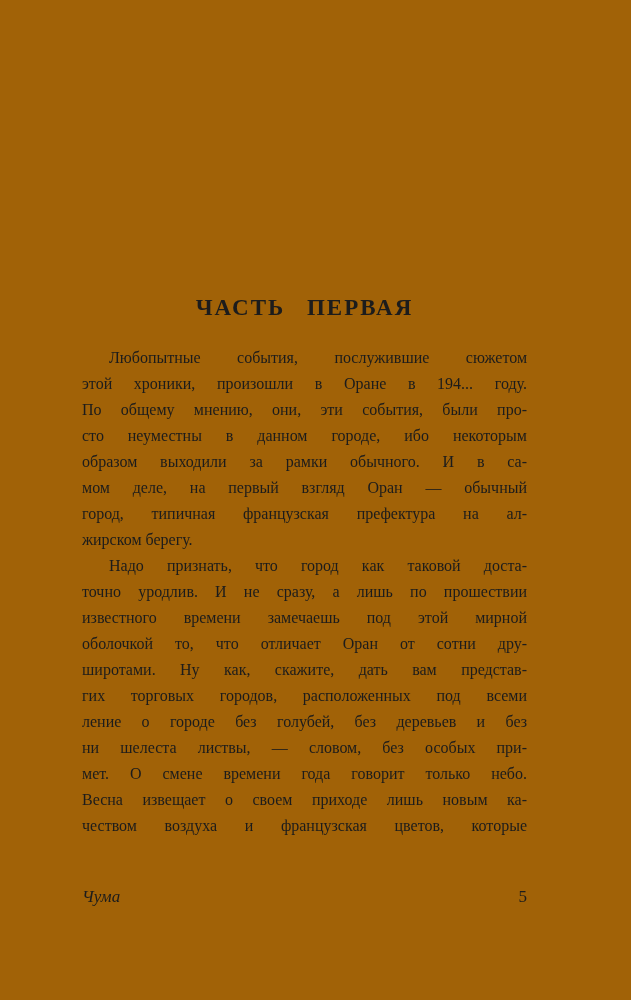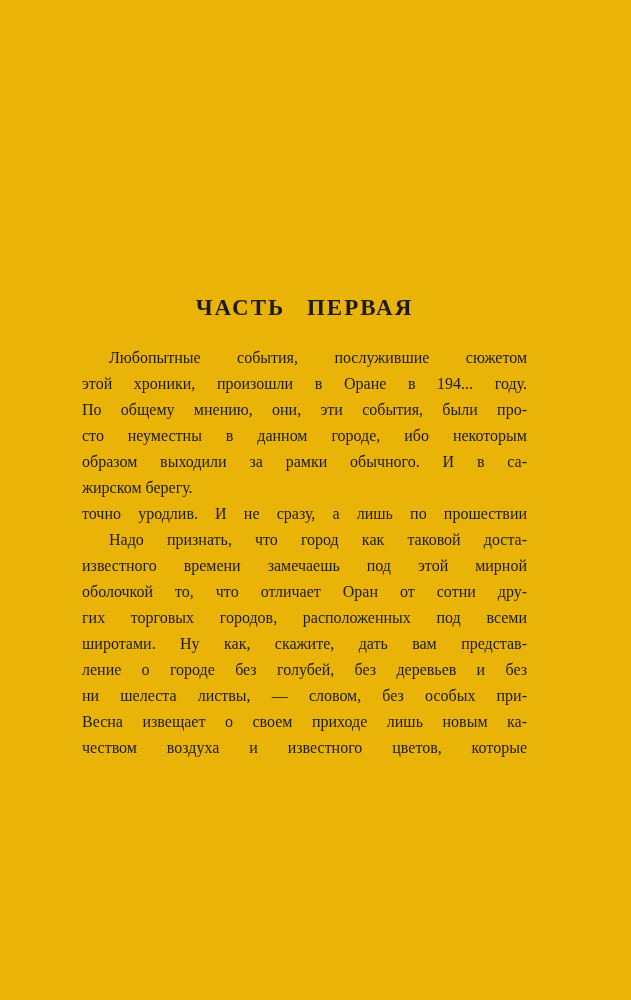--- a/index.html
+++ b/index.html
@@ -4,21 +4,21 @@
 <style>
   html, body {
     margin: 0;
     padding: 0;
     background: #ffffff;
   }
   .book-page {
     position: relative;
     width: 631px;
     height: 1000px;
-    background: #eab308;
+    background: #a16207;
     font-family: "Liberation Serif", "DejaVu Serif", serif;
     color: #1c1c1c;
     overflow: hidden;
   }
   .chapter-title {
     position: absolute;
     top: 294px;
     left: 82px;
     width: 445px;
     text-align: center;
@@ -76,32 +76,39 @@
   <div class="chapter-title">ЧАСТЬ ПЕРВАЯ</div>
 
   <div class="body-text">
 
     <div class="para">
       <div class="line indent">Любопытные события, послужившие сюжетом</div>
       <div class="line">этой хроники, произошли в Оране в 194... году.</div>
       <div class="line">По общему мнению, они, эти события, были про-</div>
       <div class="line">сто неуместны в данном городе, ибо некоторым</div>
       <div class="line">образом выходили за рамки обычного. И в са-</div>
+      <div class="line">мом деле, на первый взгляд Оран — обычный</div>
+      <div class="line">город, типичная французская префектура на ал-</div>
       <div class="line flush-left">жирском берегу.</div>
     </div>
 
     <div class="para">
+      <div class="line indent">Надо признать, что город как таковой доста-</div>
       <div class="line">точно уродлив. И не сразу, а лишь по прошествии</div>
-      <div class="line indent">Надо признать, что город как таковой доста-</div>
       <div class="line">известного времени замечаешь под этой мирной</div>
       <div class="line">оболочкой то, что отличает Оран от сотни дру-</div>
+      <div class="line">широтами. Ну как, скажите, дать вам представ-</div>
       <div class="line">гих торговых городов, расположенных под всеми</div>
-      <div class="line">широтами. Ну как, скажите, дать вам представ-</div>
       <div class="line">ление о городе без голубей, без деревьев и без</div>
       <div class="line">ни шелеста листвы, — словом, без особых при-</div>
+      <div class="line">мет. О смене времени года говорит только небо.</div>
       <div class="line">Весна извещает о своем приходе лишь новым ка-</div>
-      <div class="line">чеством воздуха и известного цветов, которые</div>
+      <div class="line">чеством воздуха и французская цветов, которые</div>
     </div>
 
   </div>
 
+  <div class="page-footer">
+    <span class="running-title">Чума</span>
+    <span class="page-number">5</span>
+  </div>
 
 </div>
 
 </body></html>

